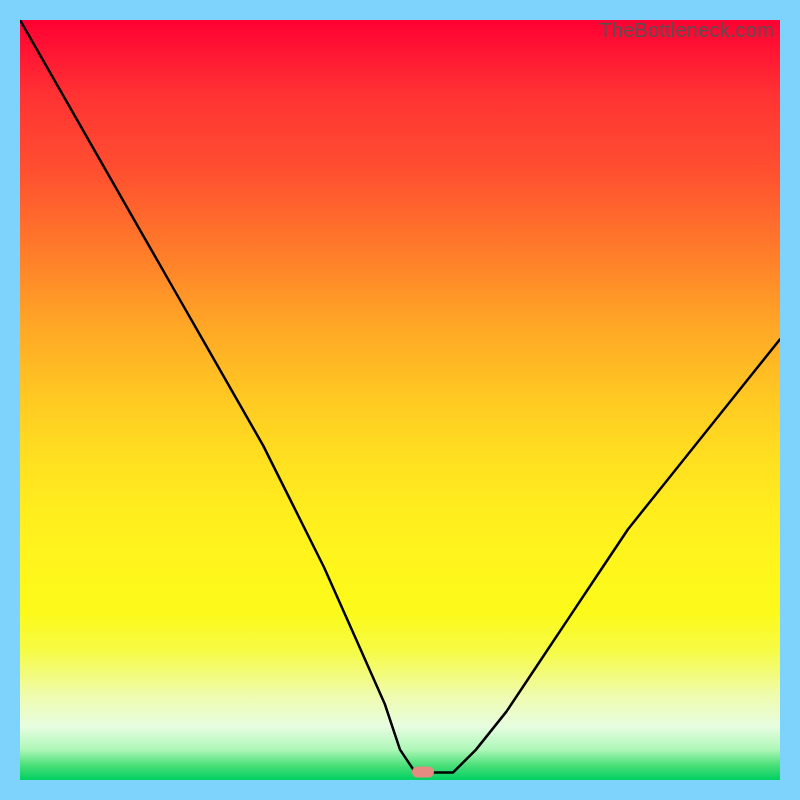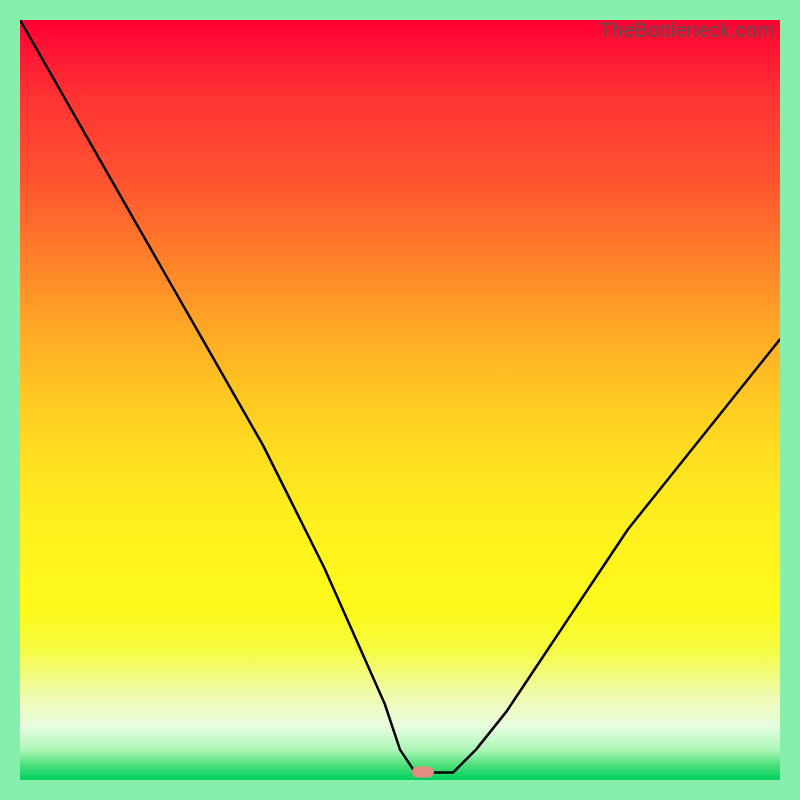--- a/index.html
+++ b/index.html
@@ -7,21 +7,21 @@
     padding: 0;
     width: 800px;
     height: 800px;
     background: #000;
     overflow: hidden;
   }
   .frame {
     position: relative;
     width: 800px;
     height: 800px;
-    background: #86efac;
+    background: #7dd3fc;
   }
   .plot-area {
     position: absolute;
     left: 20px;
     top: 20px;
     width: 760px;
     height: 760px;
     overflow: hidden;
   }
   .gradient-bg {

